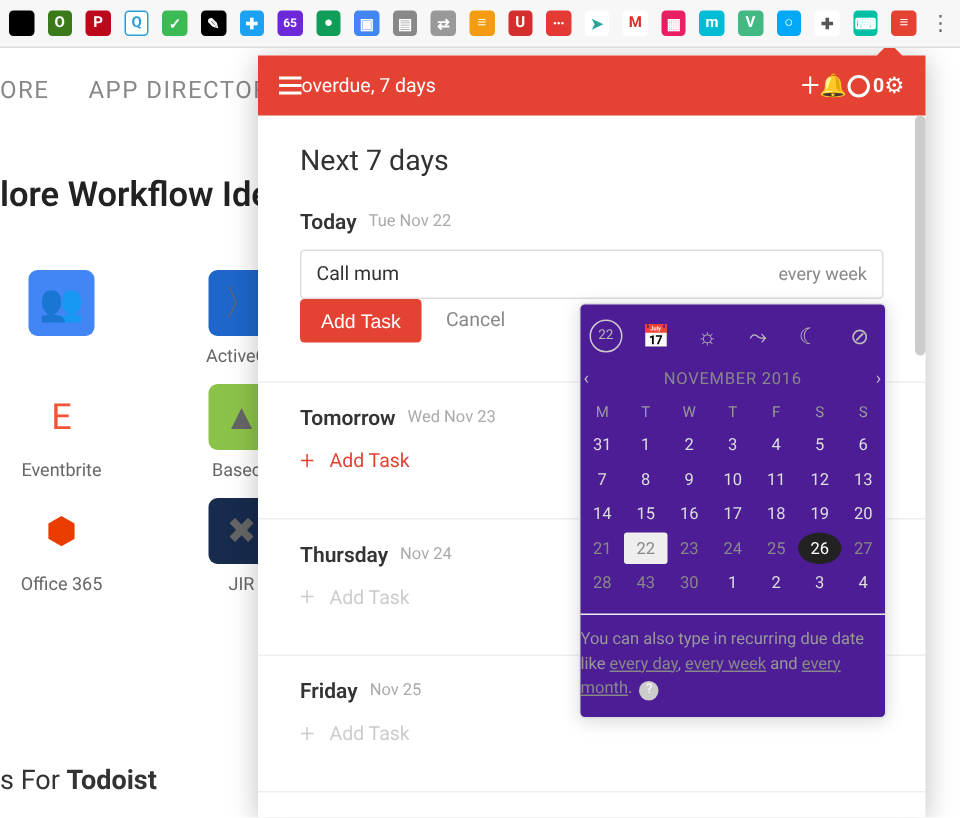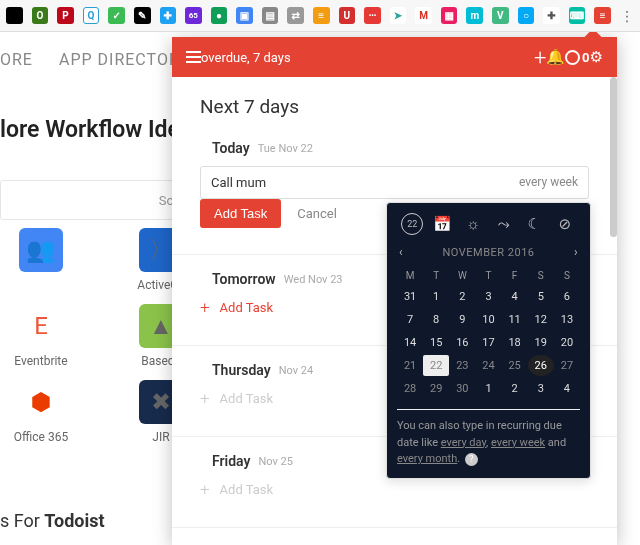--- a/index.html
+++ b/index.html
@@ -27,35 +27,35 @@
   .burger { display:flex; flex-direction:column; gap:3px;}
   .burger span{ width:15px; height:2px; background:#fff;}
   .hsp { flex:1;}
   .plus { font-size:22px; font-weight:300;}
   .bell, .gear { font-size:15px;}
   .karma {display:flex; align-items:center; gap:2px;}
   .karma .c{ width:15px; height:15px; border:2px solid #fff; border-radius:50%; display:inline-block;}
   
   .p-body { flex:1; overflow:auto; padding: 18px 28px 10px; position:relative;}
   .h1 { font-size:19px; font-weight:400; color:#333; margin-bottom:22px;}
-  .day-head { font-size:14px; font-weight:600; color:#333; margin-bottom:10px; display:flex; align-items:center; gap:8px;margin-left:12px;}
+  .day-head { font-size:14px; font-weight:600; color:#333; margin-bottom:10px; display:flex; align-items:flex-start; gap:8px;}
   .day-head .sub { font-size:11px; color:#aaa; font-weight:400;}
   .task-input { width:100%; border:1px solid #ddd; border-radius:3px; padding:8px 10px; font-size:13px; display:flex;}
   .task-input .txt{ flex:1; }
   .task-input .sched{ color:#888; font-size:12px; cursor:pointer;}
   .btn-row { display:flex; align-items:center; gap:16px; margin-bottom:26px;}
   .btn-add { background:#e44232; color:#fff; border:none; padding:7px 14px; border-radius:3px; font-size:13px; cursor:pointer;}
   .btn-cancel { color:#888; font-size:13px; cursor:pointer;}
   .add-line { display:flex; align-items:center; gap:10px; color:#e44232; font-size:13px; margin-bottom:28px; cursor:pointer;}
   .add-line.dis { color:#ccc;}
   .add-line .pl{ font-size:17px; font-weight:300;}
   .sep { height:1px; background:#eee; margin:0 -28px 16px;}
   
   
-  .cal { position:absolute; top:202px; left:386px; width:205px; background:#0f172a; border:1px solid #e0e0e0; border-radius:4px; box-shadow:0 2px 12px rgba(0,0,0,0.15); padding:10px 10px; font-size:11px; color:#666; z-index:5;}
+  .cal { position:absolute; top:202px; left:386px; width:205px; background:#4c1d95; border:1px solid #e0e0e0; border-radius:4px; box-shadow:0 2px 12px rgba(0,0,0,0.15); padding:10px 0; font-size:11px; color:#666; z-index:5;}
   .cal-icons { display:flex; justify-content:space-around; align-items:center; margin-bottom:10px; color:#bbb; font-size:15px;}
   .cal-icons .ci{ width:22px; height:22px; display:flex; align-items:center; justify-content:center;}
   .ci.today{ border:1.5px solid #ccc; border-radius:50%; font-size:9px; color:#bbb;}
   .cal-month { display:flex; align-items:center; justify-content:space-between; font-size:11px; letter-spacing:0.5px; color:#888; margin-bottom:8px; padding:0 2px;}
   .cal-month .nav{ color:#bbb; cursor:pointer; font-size:12px;}
   .cal-grid { display:grid; grid-template-columns:repeat(7,1fr); gap:2px 0; text-align:center;}
   .cal-grid .dow{ font-size:10px; color:#999; padding:3px 0;}
   .cal-grid .d{ padding:4px 0; font-size:11px; color:#888; cursor:pointer;}
   .cal-grid .d.mute{ color:#ddd;}
   .cal-grid .d.box{ background:#eee; border-radius:2px;}
@@ -98,23 +98,20 @@
     <span class="ext-icon" style="background: rgb(228, 66, 50);">≡</span>
     <span class="browser-menu">⋮</span>
 </div>
 
 <div class="bg-nav">
   <span>ORE</span>
   <span>APP DIRECTORY</span>
 </div>
 <div class="bg-title">lore Workflow Ide</div>
 <div class="bg-grid">
-  <div class="bg-search">
-      <span>So</span>
-    </div>
   <div id="bg-apps">
       <div class="bg-row">
         <div class="bg-cell">
           <div class="bg-ico" style="background: rgb(66, 133, 244);">👥</div>
         </div>
         <div class="bg-cell">
           <div class="bg-ico" style="background: rgb(30, 102, 201);">〉</div>
           <div>ActiveCa</div>
         </div>
       </div>
@@ -254,21 +251,21 @@
       <div class="d mute">19</div>
       <div class="d mute">20</div>
       <div class="d">21</div>
       <div class="d box">22</div>
       <div class="d">23</div>
       <div class="d">24</div>
       <div class="d">25</div>
       <div class="d sel">26</div>
       <div class="d">27</div>
       <div class="d">28</div>
-      <div class="d">29</div>
+      <div class="d">43</div>
       <div class="d">30</div>
       <div class="d mute">1</div>
       <div class="d mute">2</div>
       <div class="d mute">3</div>
       <div class="d mute">4</div>
     </div>
   <div class="cal-note">
     <span>You can also type in recurring due date like </span><u>every day</u><span>, </span><u>every week</u><span> and </span><u>every month</u><span>.</span> <span class="q">?</span>
   </div>
 </div>

